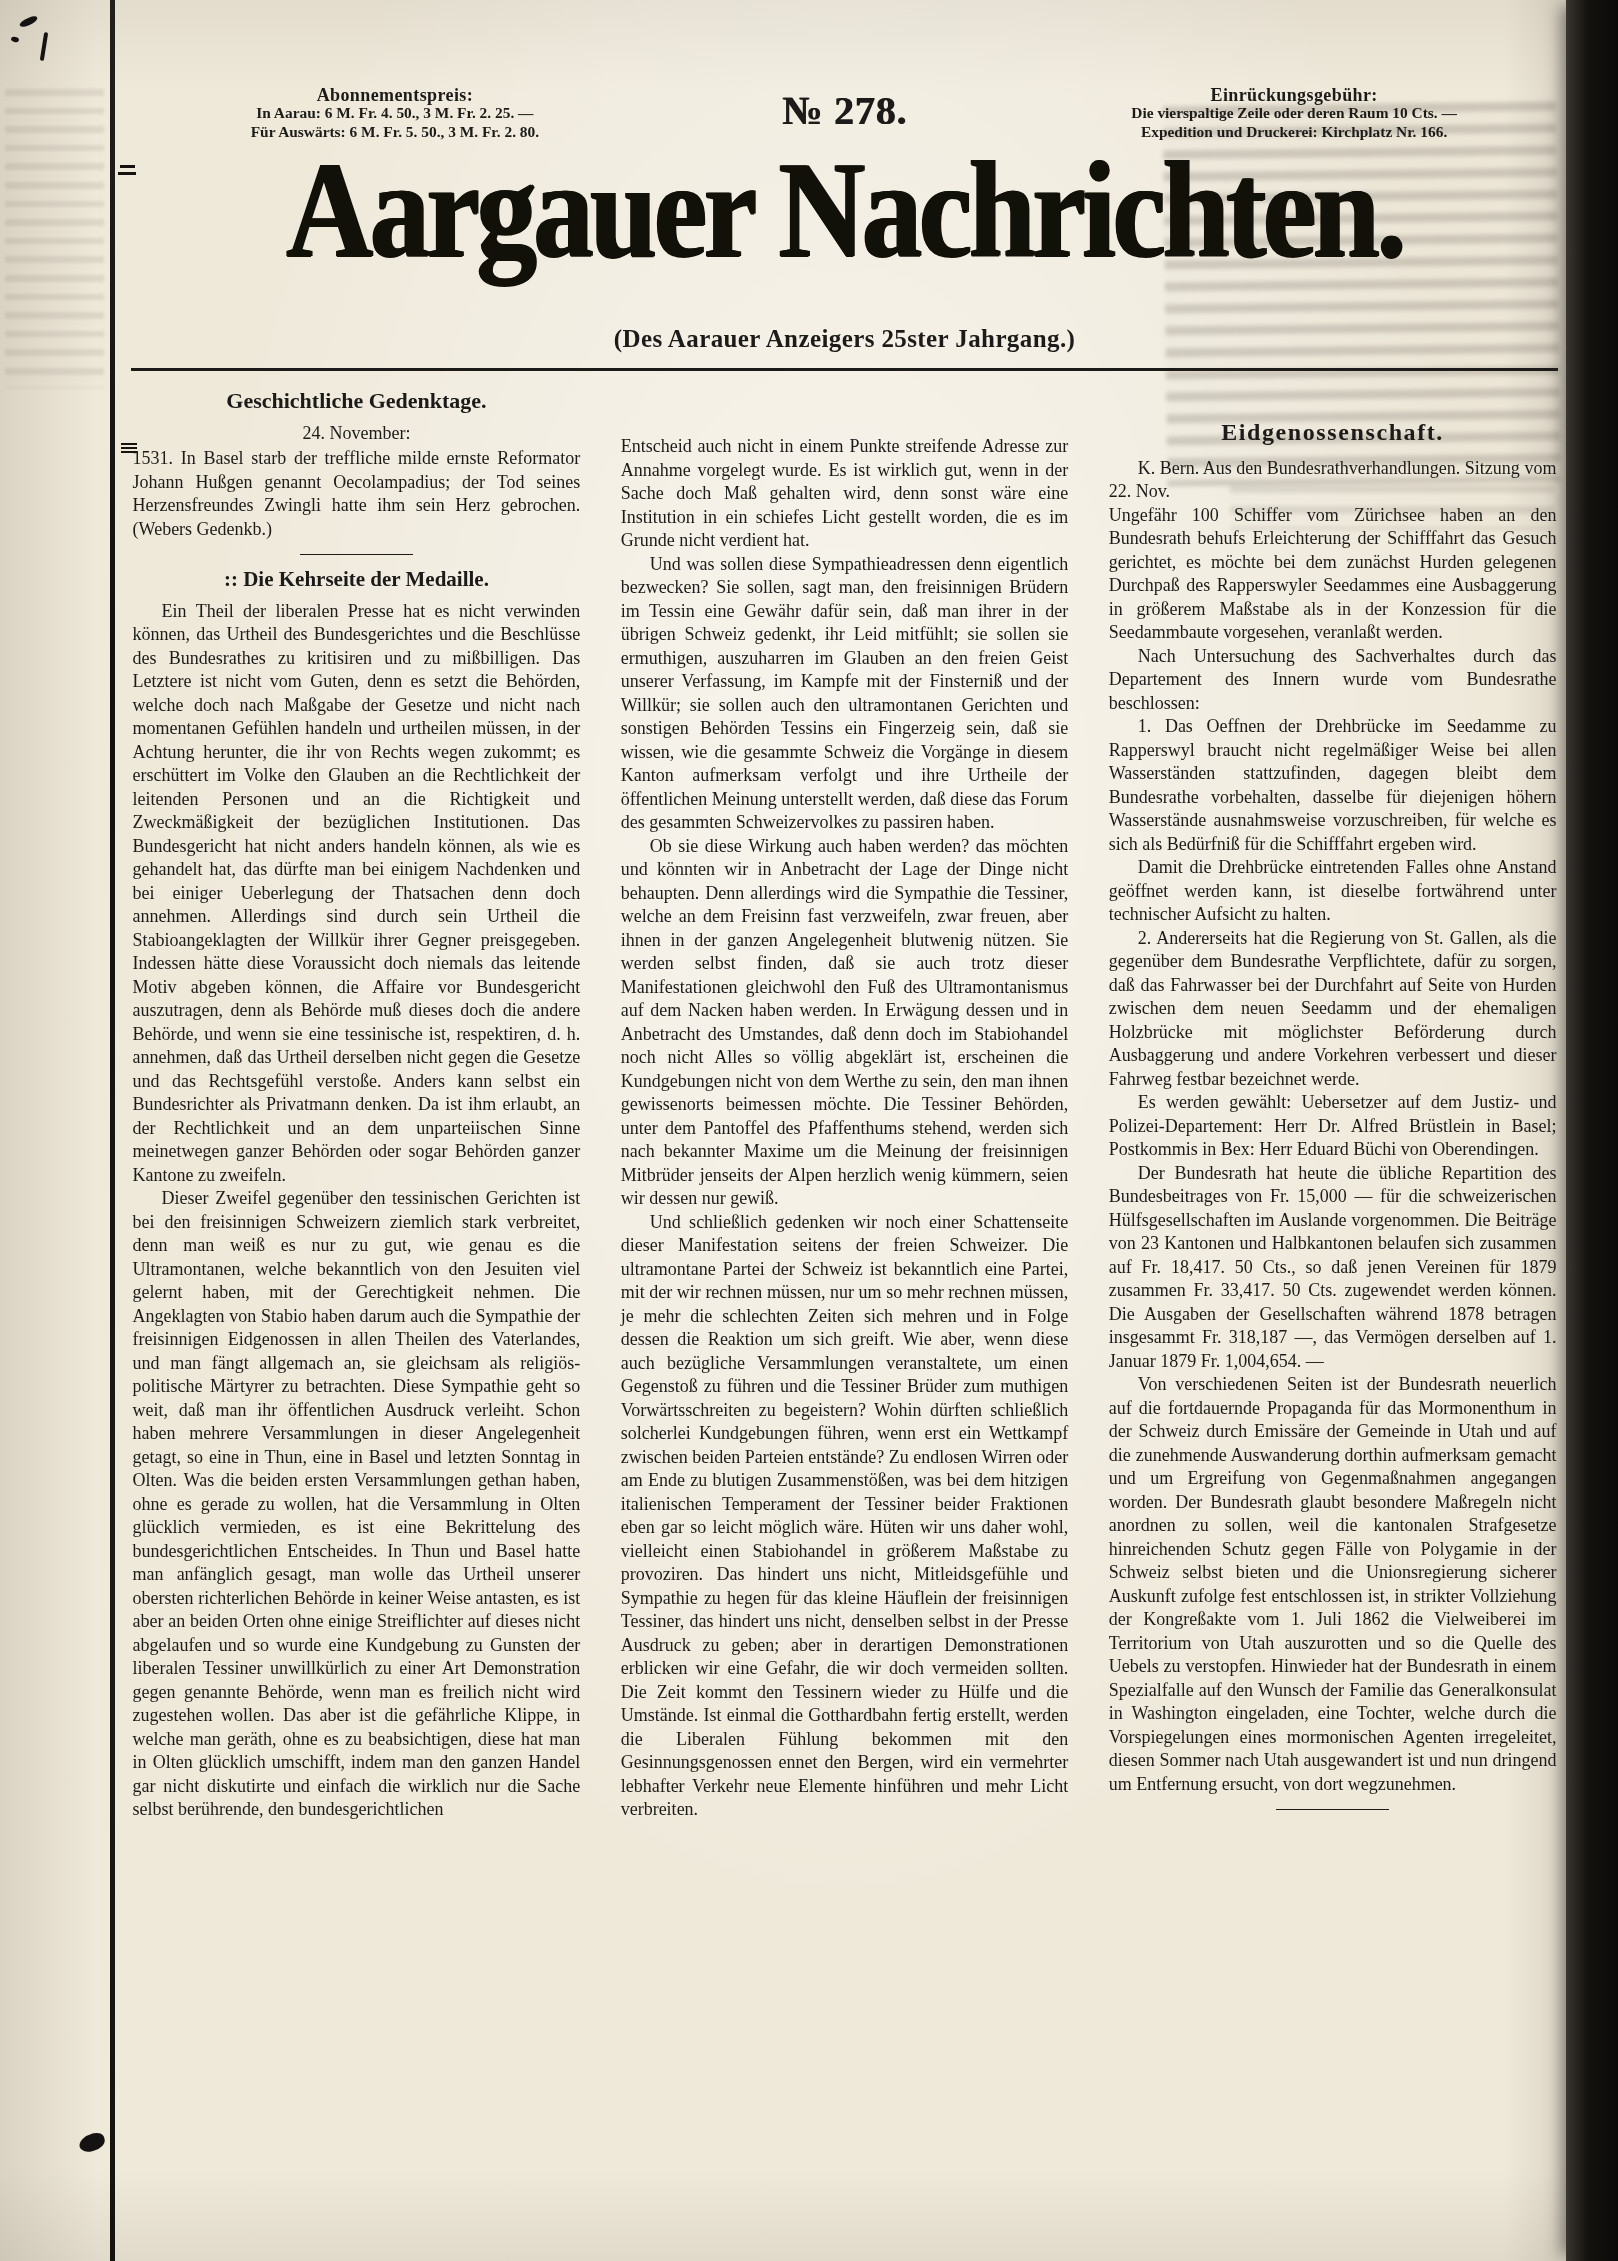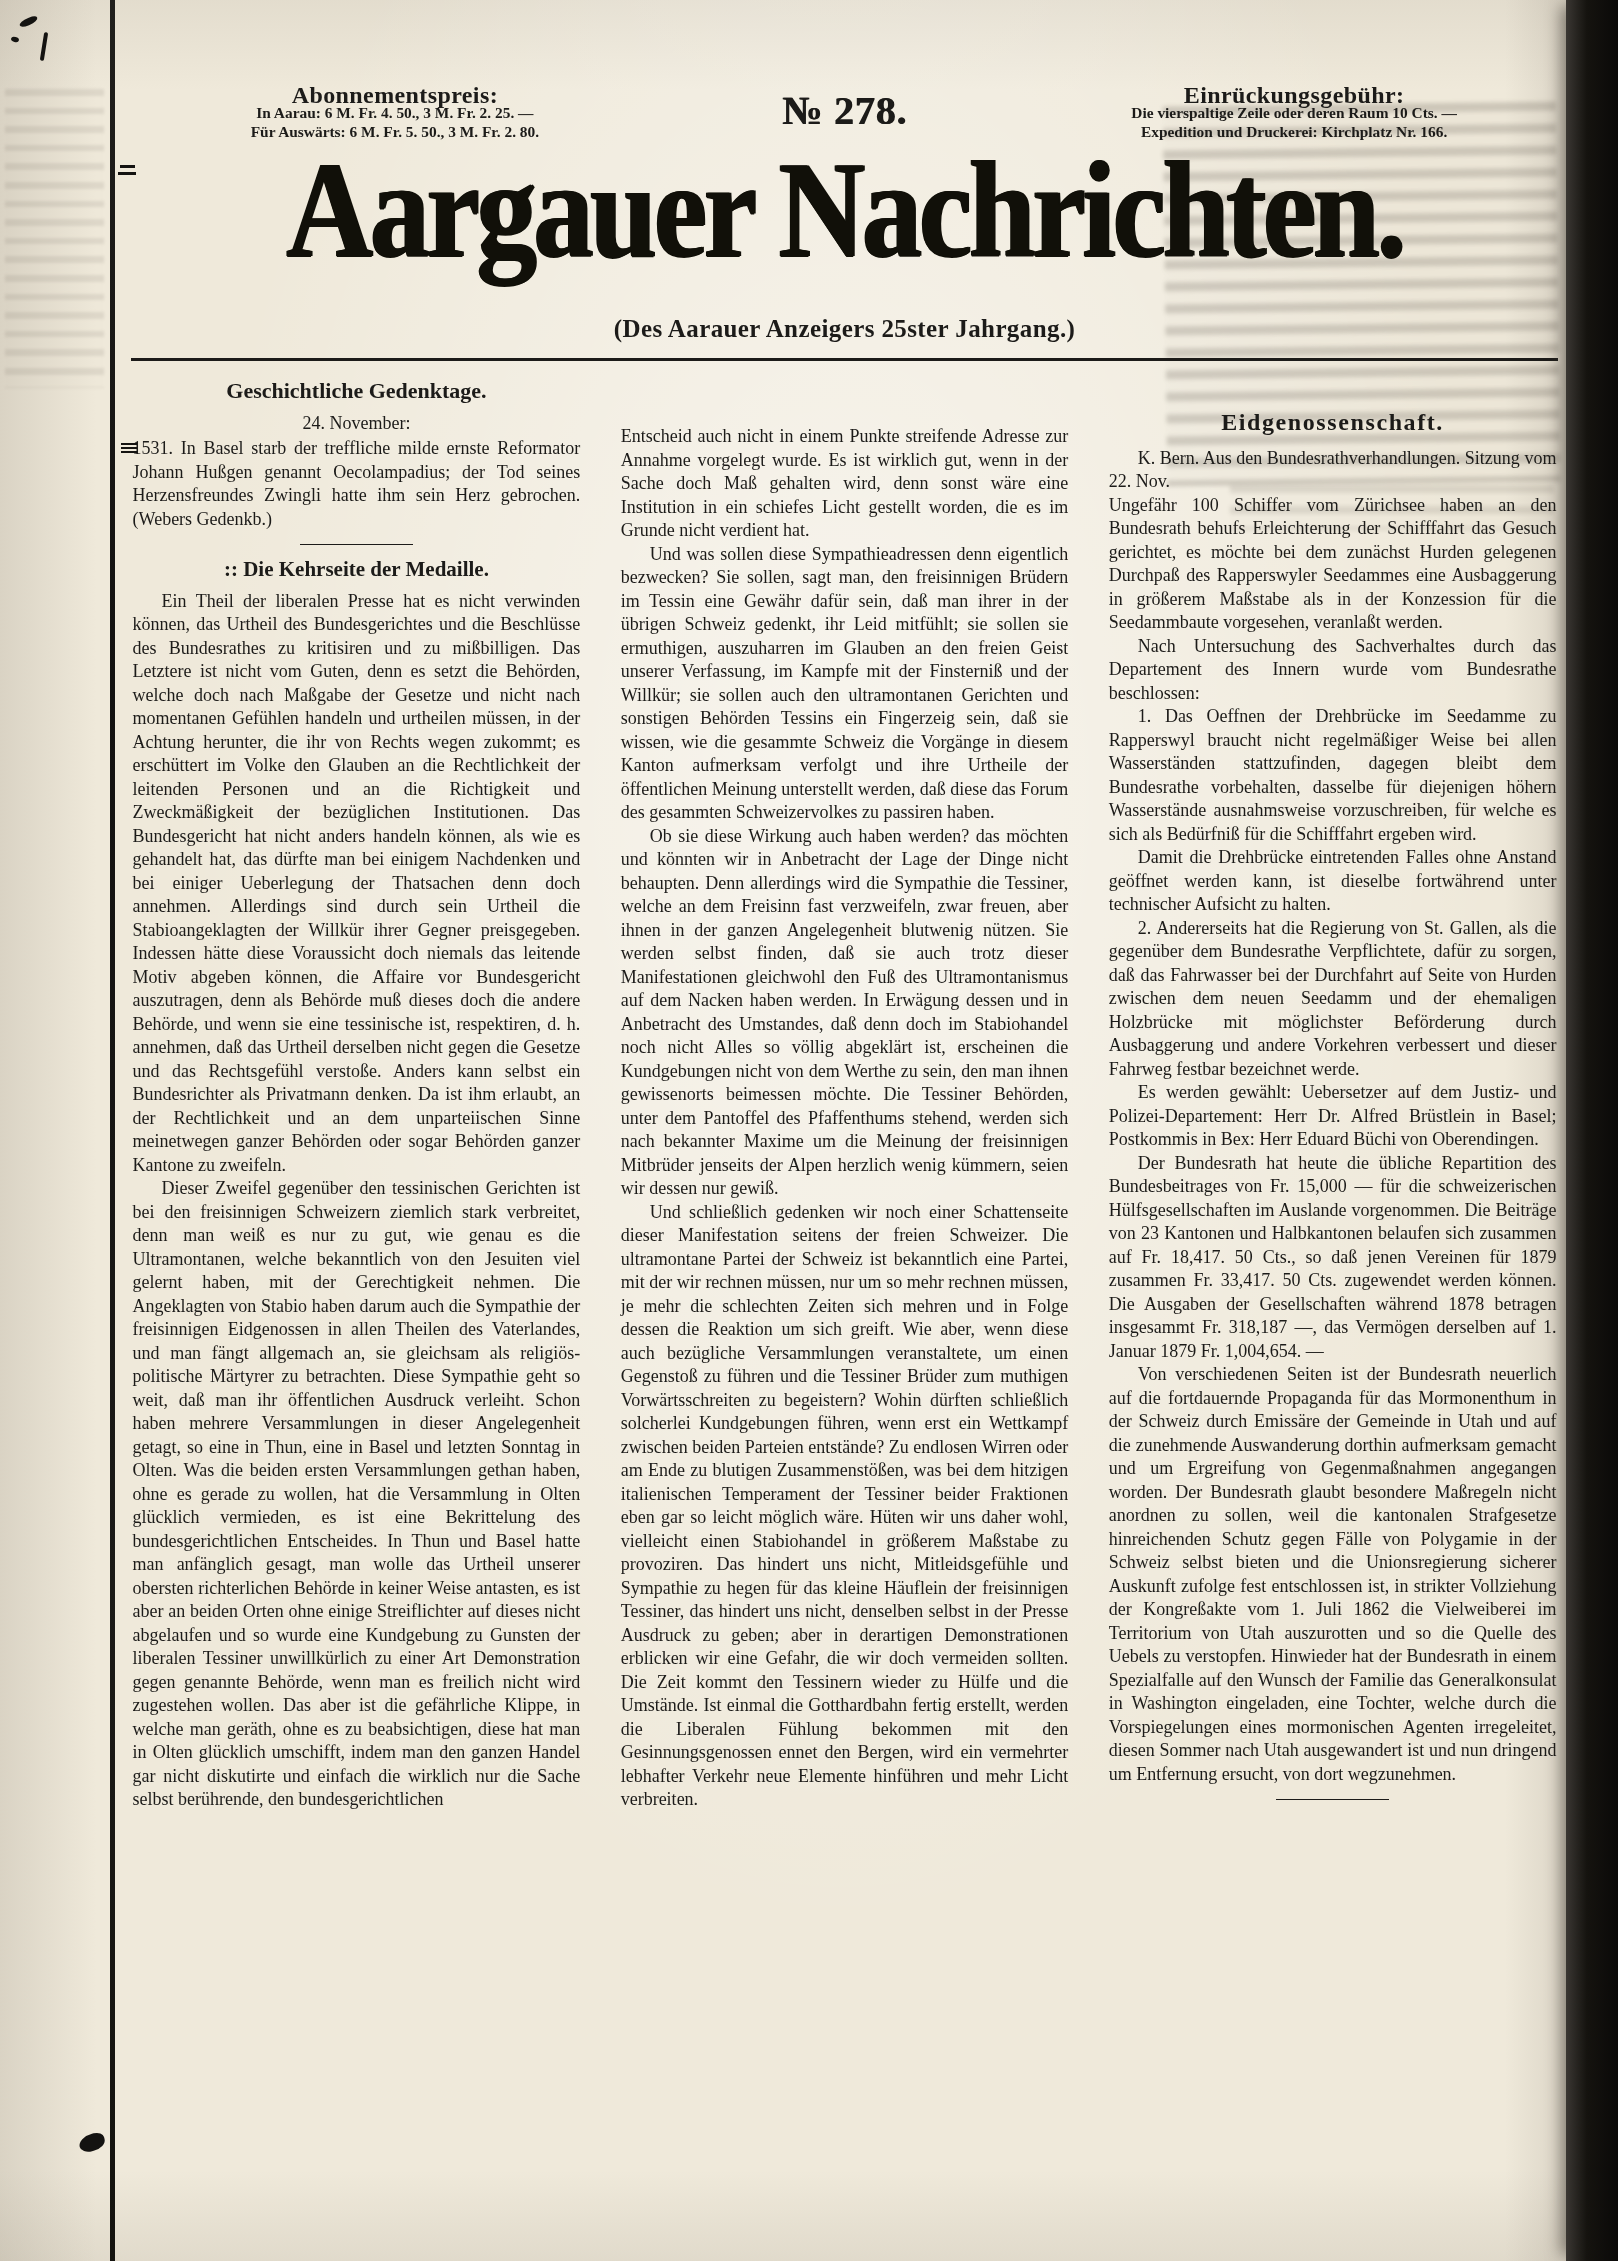--- a/index.html
+++ b/index.html
@@ -38,29 +38,29 @@
   .margin-dash-b { left:118px; top:172px; width:18px; height:3.2px; }
   .margin-squiggle { left:121px; top:443px; width:16px; height:9.7px;
     background:repeating-linear-gradient(180deg,#141311 0 2.4px, transparent 2.4px 4px); }
   .ink-blob { left:79px; top:2134px; width:26px; height:17px; border-radius:62% 38% 55% 45%; transform:rotate(-14deg); }
 
   .content { position:absolute; left:131px; right:60px; top:71px; z-index:3; }
 
   
   .header-row { display:flex; justify-content:space-between; align-items:flex-start; padding:14.6px 4.9px 0 4.9px; }
   .info-block { width:518px; text-align:center; font-weight:bold; font-size:15.4px; line-height:18.6px; }
-  .info-block .info-title { font-size:24px; letter-spacing:0.4px; }
+  .info-block .info-title { font-size:18px; letter-spacing:0.4px; }
   .issue-number { font-size:40px; font-weight:bold; letter-spacing:0.8px; margin-top:1.6px;
     text-shadow:0.8px 0 0 #1c1b19; }
 
   
   .masthead { margin:3.2px 0 0 0; text-align:center; font-weight:bold; font-size:120px; line-height:1.12;
     letter-spacing:-3.2px; color:#111009; transform:scaleY(1.14); transform-origin:center 60%;
     text-shadow:1.6px 0 0 #111009, -0.8px 0 0 #111009, 0 0.8px 0 #111009; white-space:nowrap; }
-  .subtitle { margin-top:36px; text-align:center; font-weight:bold; font-size:25px; letter-spacing:0.4px; }
+  .subtitle { margin-top:46px; text-align:center; font-weight:bold; font-size:25px; letter-spacing:0.4px; }
 
   .rule { border:none; border-top:1.6px solid #1c1b19; margin:0; }
   .rule-top { margin-top:14.6px; }
   .rule-bottom { border-top-width:2.4px; }
 
   .dateline { display:flex; justify-content:space-between; align-items:baseline; padding:9.7px 8px 11.3px 8px; }
   .dl-left { font-weight:bold; font-size:25px; width:372px; }
   .dl-center { font-weight:bold; font-size:15.4px; text-align:center; flex:1; }
   .dl-right { font-weight:bold; font-size:25px; width:372px; text-align:right; }
 

